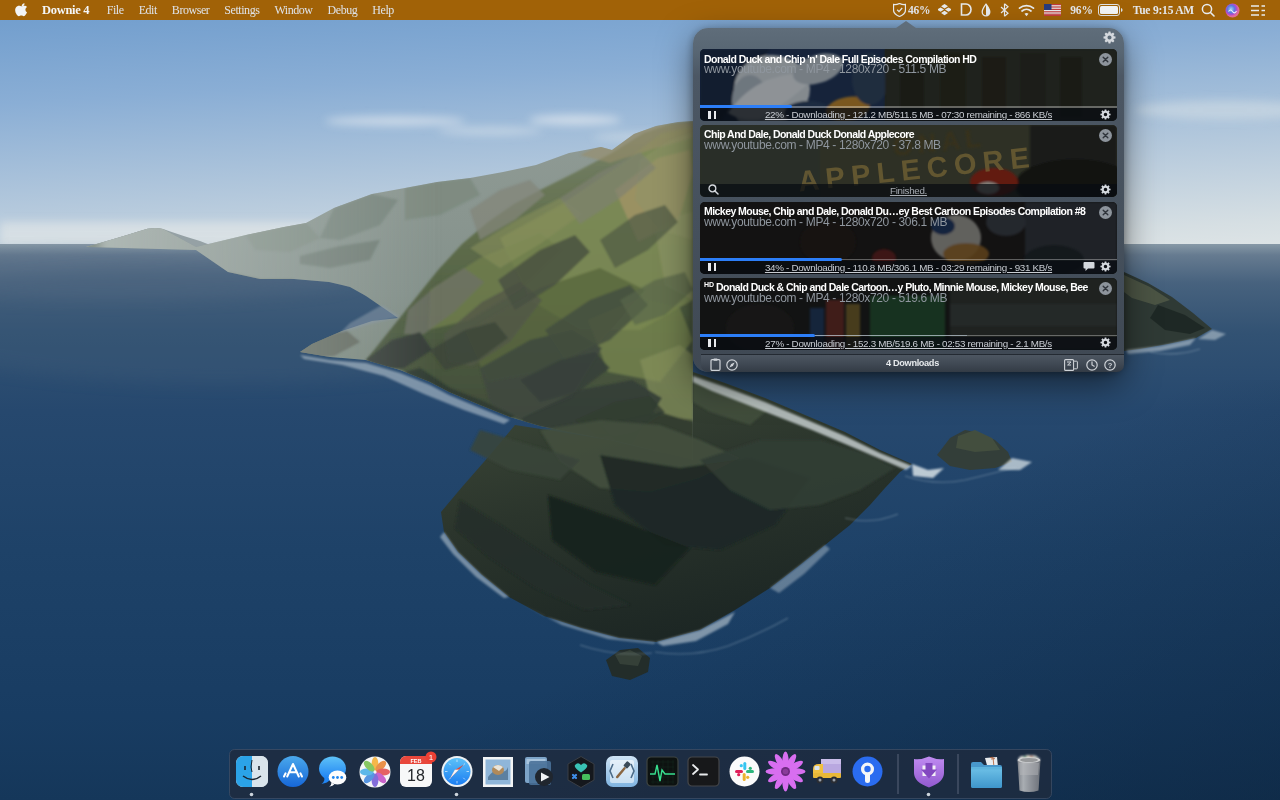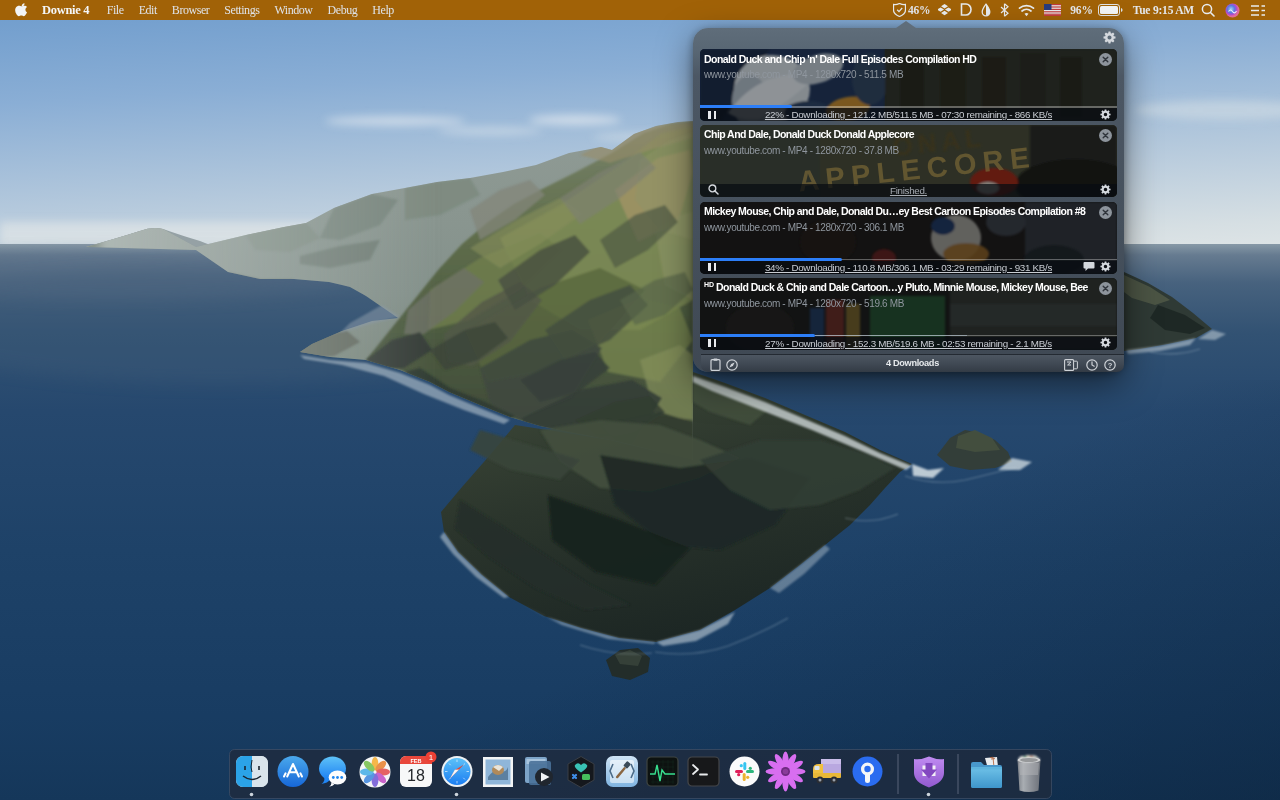--- a/index.html
+++ b/index.html
@@ -16,21 +16,21 @@
   
   #panel { position:absolute; left:693px; top:28px; width:431px; height:344px; border-radius:15px;
     background:linear-gradient(180deg,#5f6d7a 0%,#586673 7%,#4c5764 14%,#45505c 60%,#3f4853 100%);
     box-shadow:0 12px 34px rgba(0,0,0,0.5), 0 2px 8px rgba(0,0,0,0.35); }
   #parrow { position:absolute; left:203px; top:-7px; width:20px; height:7px; background:#5f6d7a;
     clip-path:polygon(50% 0, 100% 100%, 0 100%); }
   #pgear { position:absolute; right:8px; top:3px; }
   .card { position:absolute; left:7px; width:417px; height:72px; border-radius:5px; overflow:hidden; background:#15181c; }
   .cthumb { position:absolute; left:0; top:0; width:417px; height:72px; }
   .ctitle { position:absolute; left:4px; top:3.5px; font-size:10.5px; font-weight:bold; color:#ffffff; white-space:nowrap; letter-spacing:-0.55px; }
-  .csub { position:absolute; left:4px; top:20px; font-size:10px; color:#8f969e; white-space:nowrap; letter-spacing:-0.35px; }
+  .csub { position:absolute; left:4px; top:13px; font-size:12px; color:#8f969e; white-space:nowrap; letter-spacing:-0.35px; }
   .cclose { position:absolute; right:5px; top:4px; width:13px; height:13px; }
   .cbar { position:absolute; left:0; right:0; bottom:0; height:13px; background:rgba(8,12,17,0.74); }
   .ctrack { position:absolute; left:0; right:0; bottom:13.5px; height:1.5px; background:rgba(255,255,255,0.32); }
   .cfill { position:absolute; left:0; bottom:13px; height:3px; background:#2c7ef8; border-radius:0 1.5px 1.5px 0; }
   .cbuf { position:absolute; bottom:13.5px; height:1.5px; background:rgba(190,205,220,0.55); }
   .cstatus { position:absolute; left:0; right:0; bottom:0; height:13px; text-align:center; font-size:9.8px; line-height:13px; color:#c9cdd3; letter-spacing:-0.3px;text-decoration:underline; }
   .cpause { position:absolute; left:8px; bottom:2.5px; width:8px; height:8px; }
   .cpause b, .cpause i { position:absolute; top:0; width:2.5px; height:8px; background:#e8eaed; }
   .cpause b { left:0; } .cpause i { right:0; }
   .cgear { position:absolute; right:6px; bottom:1.5px; }

